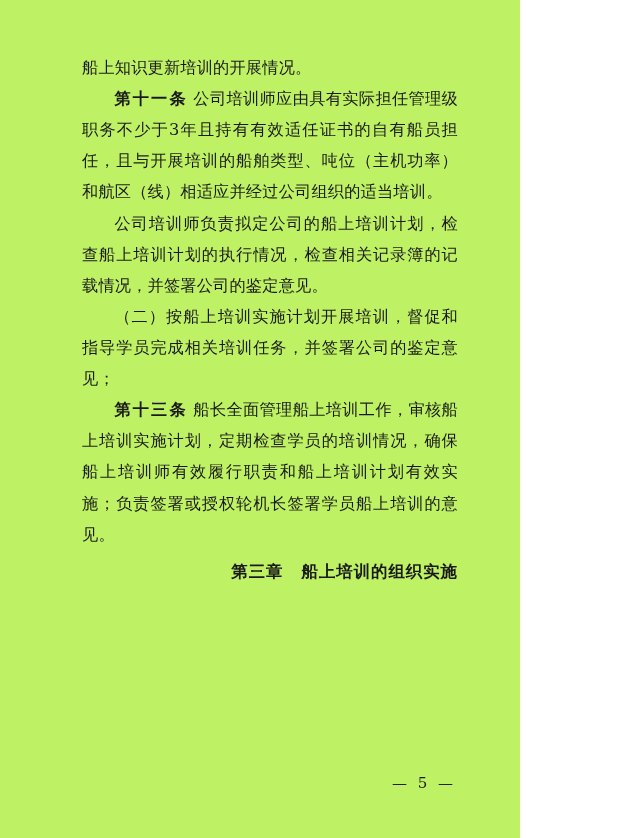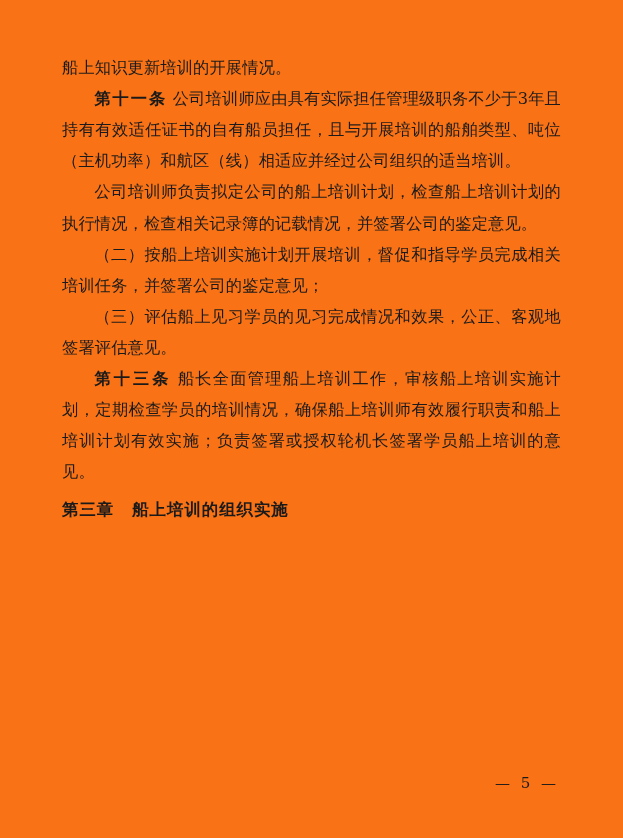--- a/index.html
+++ b/index.html
@@ -9,25 +9,25 @@
   }
   body {
     width: 623px;
     height: 838px;
     font-family: "DejaVu Serif", "Liberation Serif", serif;
     color: #1a1a1a;
     overflow: hidden;
   }
   .page {
     position: relative;
-    width: 623px;
+    width: 520px;
     height: 838px;
     box-sizing: border-box;
-    padding: 52px 62px 20px 62px;
-    background: #f97316;
+    padding: 52px 62px 20px 82px;
+    background: #bef264;
   }
   .doc-body {
     font-size: 16.2px;
     line-height: 1.92;
     text-align: justify;
     text-justify: inter-ideograph;
     letter-spacing: 0.2px;
   }
   .para {
     margin: 0 0 0 0;
@@ -36,21 +36,21 @@
   .para.cont {
     text-indent: 0;
   }
   .lead {
     font-weight: bold;
     letter-spacing: 2px;
     margin-top: 40px;
   }
   .section-title {
     margin-top: 6px;
-    text-align: left;
+    text-align: right;
     font-weight: bold;
     font-size: 16.4px;
     letter-spacing: 1px;
   }
   .section-title .gap {
     display: inline-block;
     width: 1.1em;
   }
   .page-number {
     position: absolute;
@@ -80,23 +80,20 @@
     <p class="para">
       <span>公司培训师负责拟定公司的船上培训计划，检查船上培训计划的执行情况，检查相关记录簿的记载情况，并签署公司的鉴定意见。</span>
     </p>
 
 
 
     <p class="para">
       <span>（二）按船上培训实施计划开展培训，督促和指导学员完成相关培训任务，并签署公司的鉴定意见；</span>
     </p>
 
-    <p class="para">
-      <span>（三）评估船上见习学员的见习完成情况和效果，公正、客观地签署评估意见。</span>
-    </p>
 
     <p class="para">
       <span class="lead">第十三条</span>
       <span>船长全面管理船上培训工作，审核船上培训实施计划，定期检查学员的培训情况，确保船上培训师有效履行职责和船上培训计划有效实施；负责签署或授权轮机长签署学员船上培训的意见。</span>
     </p>
 
     <p class="section-title">
       <span>第三章</span><span class="gap"></span><span>船上培训的组织实施</span>
     </p>
 

